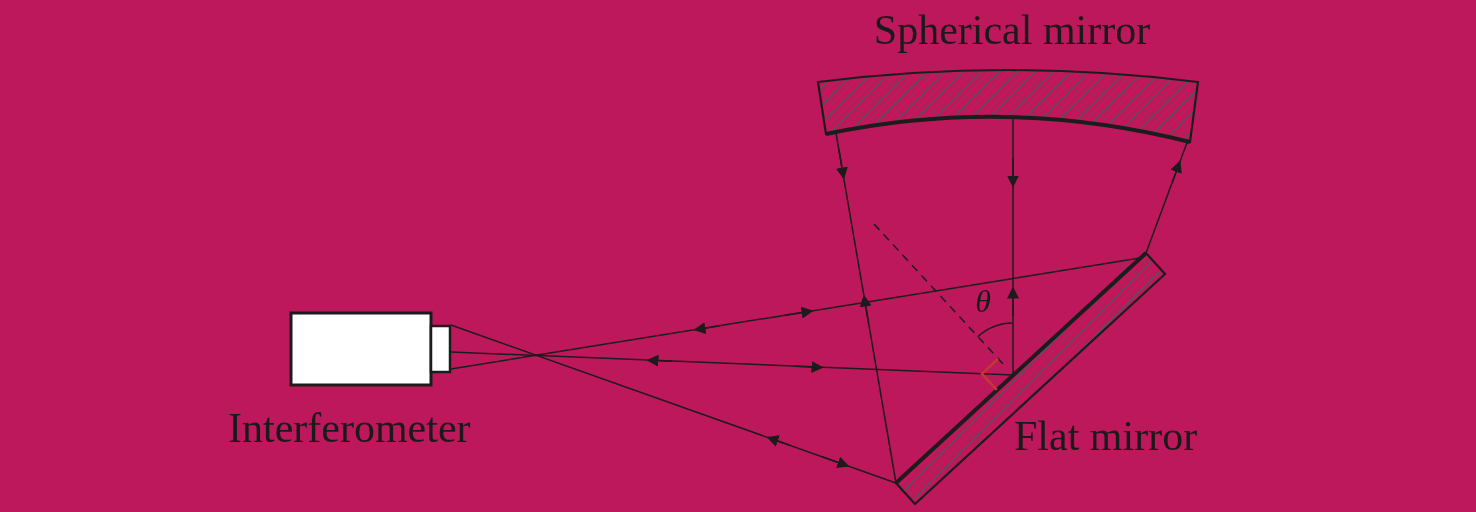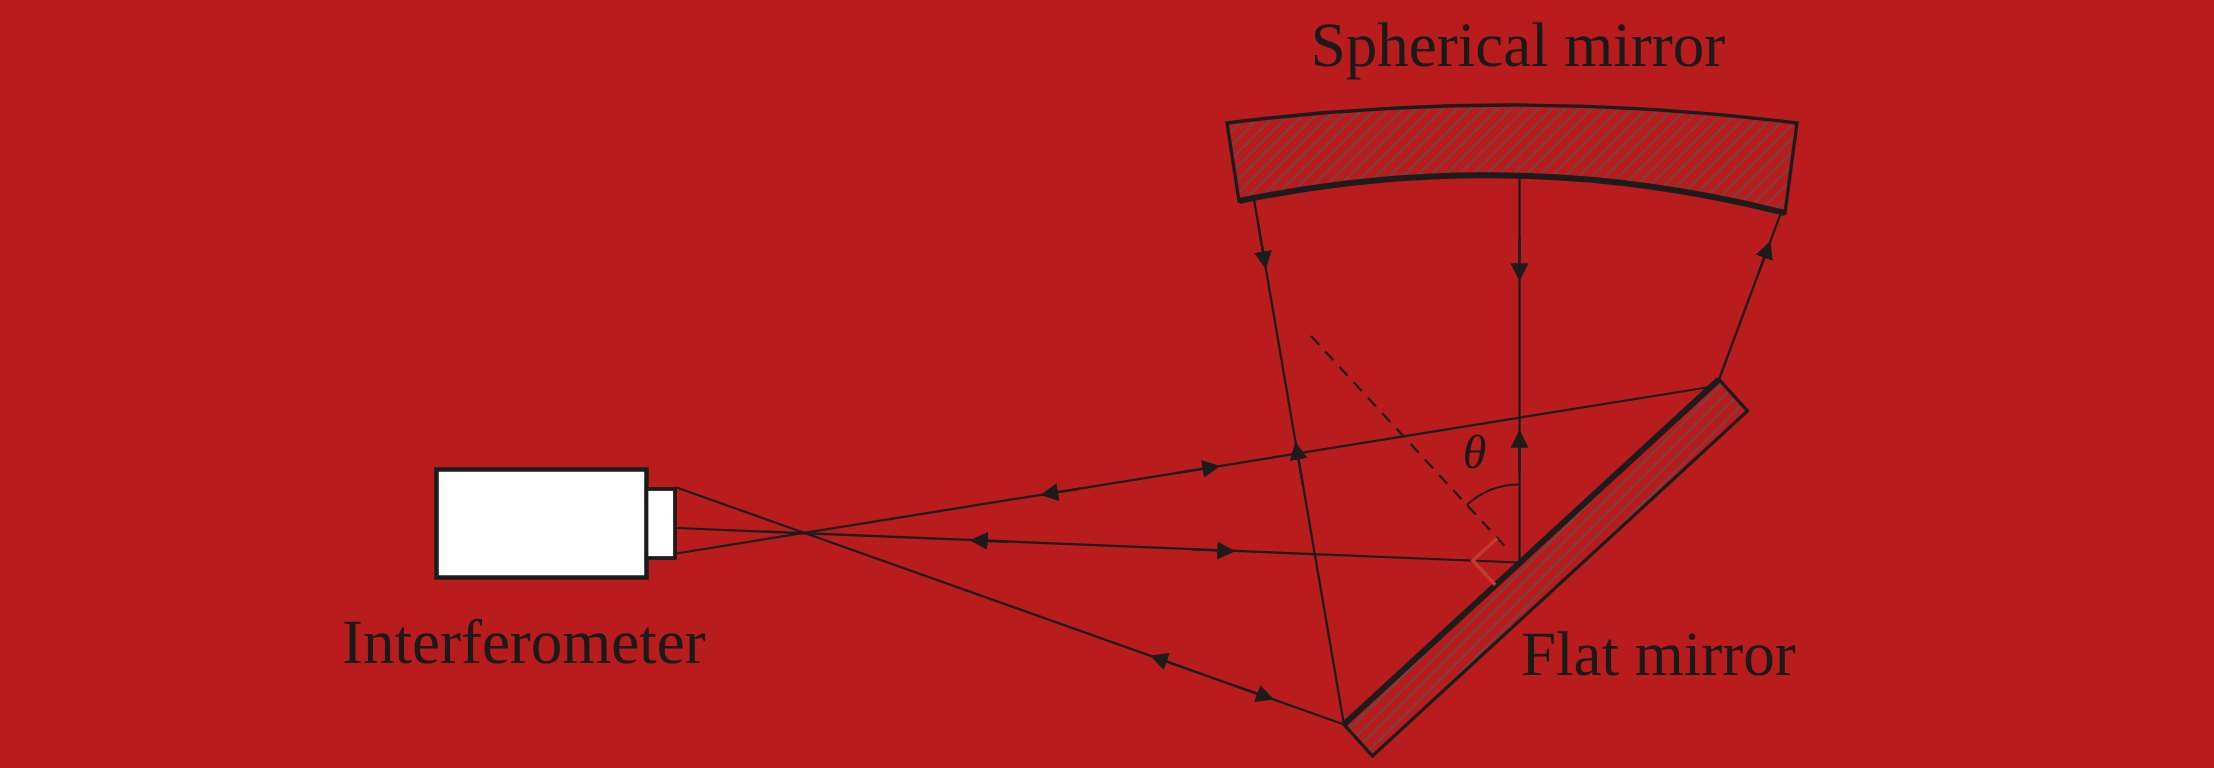--- a/index.html
+++ b/index.html
@@ -5,21 +5,21 @@
   html, body {
     margin: 0;
     padding: 0;
     background: #ffffff;
     font-family: "Liberation Serif", serif;
   }
   .figure-wrap {
     position: relative;
     width: 1476px;
     height: 512px;
-    background: #b91c1c;
+    background: #be185d;
     overflow: hidden;
   }
   svg { display: block; }
   .label-text {
     font-family: "Liberation Serif", serif;
     font-size: 42px;
     fill: #1a1a1a;
   }
   .theta-text {
     font-family: "Liberation Serif", serif;

